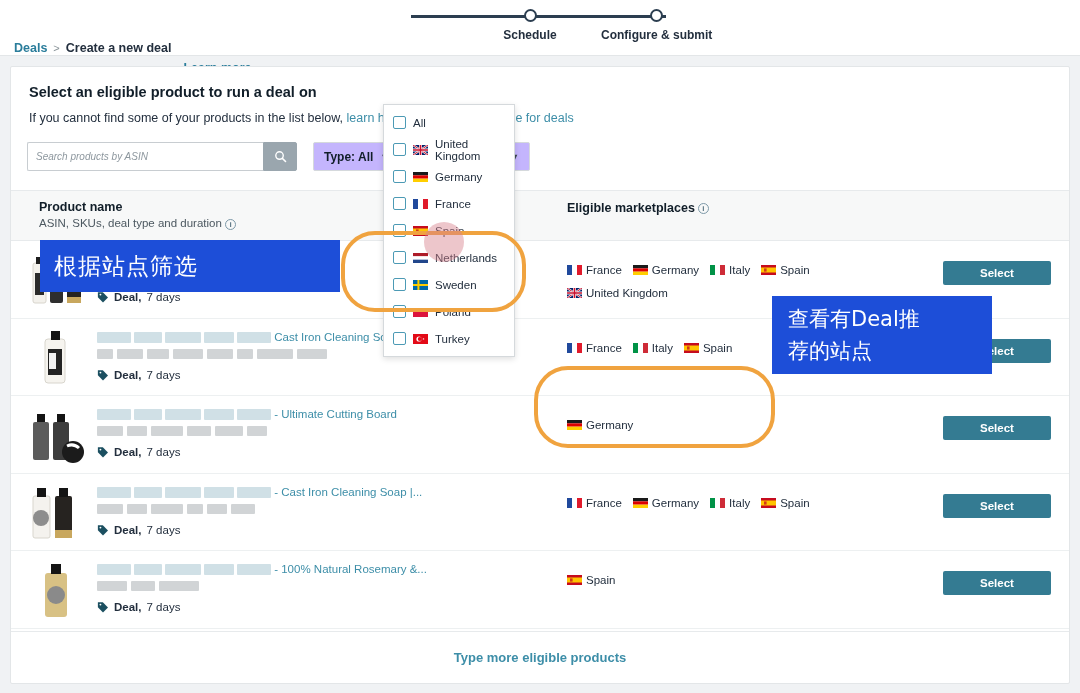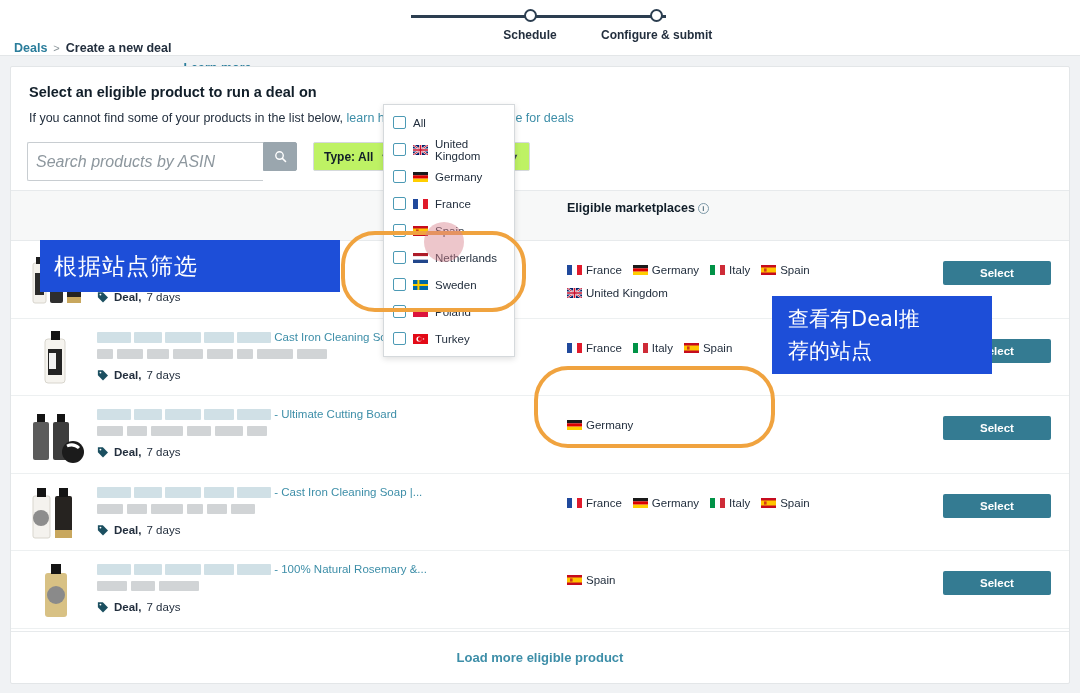--- a/index.html
+++ b/index.html
@@ -62,34 +62,34 @@
     font-size: 12.5px; color: #232f3e;
   }
   .card-sub .lnk { color: #3d8ea8; }
 
   
   .searchwrap {
     position: absolute; left: 16px; top: 75px; width: 270px; height: 29px;
     display: flex;
   }
   .search-input {
-    flex: 1; height: 39px; border: 1px solid #c8cdd1; border-right: none;
+    flex: 1; height: 29px; border: 1px solid #c8cdd1; border-right: none;
     border-radius: 2px 0 0 2px; padding: 0 8px;
-    font-family: "Liberation Sans", sans-serif; font-size: 16px;
+    font-family: "Liberation Sans", sans-serif; font-size: 10px;
     color: #5a6570; outline: none; background:#fff;
   }
   .search-input::placeholder { color: #8d979e; font-style: italic; }
   .search-btn {
     width: 34px; height: 29px; background: #9aa6ae; border: 1px solid #9aa6ae;
     border-radius: 0 2px 2px 0; display: flex; align-items: center;
     justify-content: center; cursor: pointer;
   }
   .filter {
     position: absolute; top: 75px; height: 29px;
-    background: #bef264; border: 1px solid #d5d9dc; border-radius: 2px;
+    background: #c4b5fd; border: 1px solid #d5d9dc; border-radius: 2px;
     display: flex; align-items: center; gap: 7px; padding: 0 10px;
     font-size: 12px; font-weight: 700; color: #111e29; cursor: pointer;
   }
   .filter-type { left: 302px; }
   .filter-mkt  { left: 383px; }
   .caret { font-size: 9px; color: #3b4750; font-weight: 400; }
 
   
   .dropdown {
     position: absolute; left: 383px; top: 104px; width: 132px;
@@ -234,20 +234,27 @@
     <div class="filter filter-type">
       <span>Type: All</span>
       <span class="caret">▼</span>
     </div>
     <div class="filter filter-mkt">
       <span>Marketplaces: All</span>
       <span class="caret">▼</span>
     </div>
 
     <div class="thead">
+      <div class="th-name">
+        <div class="t1">Product name</div>
+        <div class="t2">
+          <span>ASIN, SKUs, deal type and duration</span>
+          <span class="info">i</span>
+        </div>
+      </div>
       <div class="th-mkt">
         <span>Eligible marketplaces</span>
         <span class="info">i</span>
       </div>
     </div>
 
     <div id="rows-host">
         <div class="row" style="top: 174px;">
           <div class="thumb"><svg width="58" height="58" viewBox="0 0 58 58">
               <rect x="4" y="12" width="13" height="40" rx="2" fill="#f3f1ec" stroke="#d8d5cd"></rect>
@@ -515,21 +522,21 @@
                 <rect y="2.5" width="15" height="5" fill="#ffc400"></rect>
                 <rect x="3" y="3.4" width="2.6" height="3.2" fill="#c60b1e" opacity=".75"></rect>
               </svg>
               <span>Spain</span>
             </span></div>
           <button class="selbtn">Select</button>
         </div>
       </div>
 
     <div class="footer">
-      <a>Load more eligible product</a>
+      <a>Type more eligible products</a>
     </div>
   </div>
 
   <div class="dropdown" id="dropdown-host">
       <div class="dd-item">
         <span class="dd-box"></span>
         <span>All</span>
       </div>
       <div class="dd-item">
         <span class="dd-box"></span>

